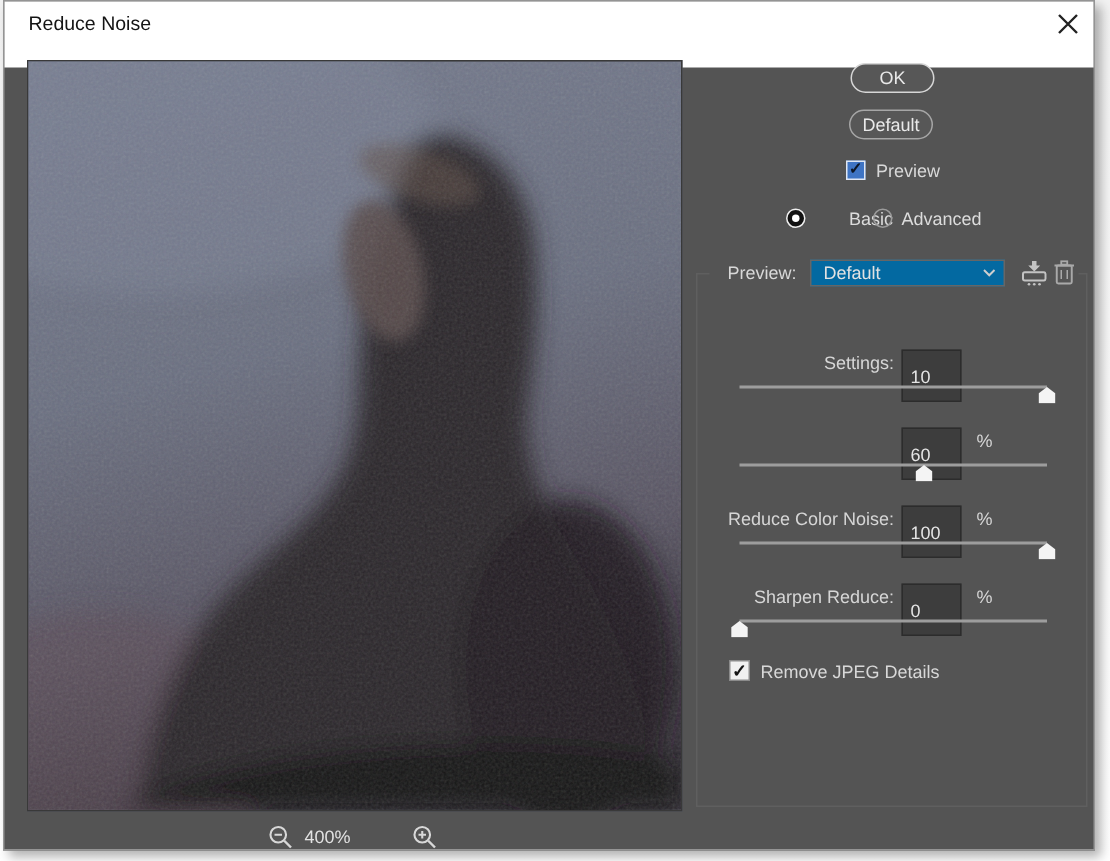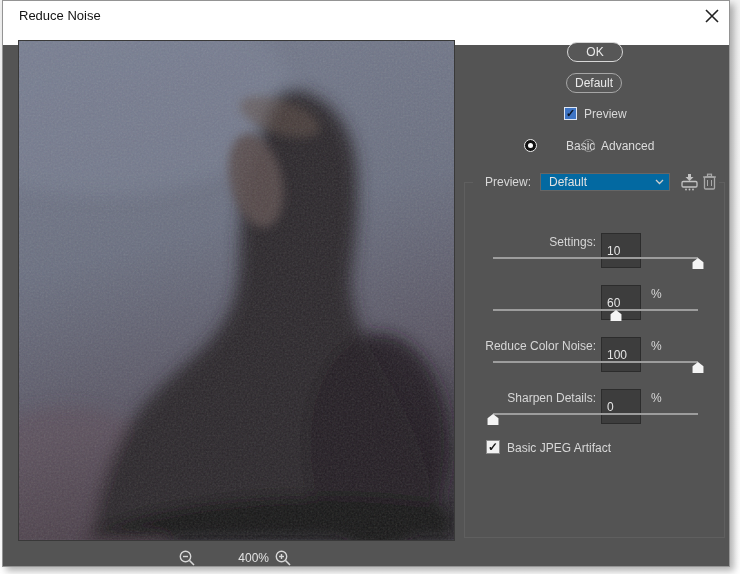--- a/index.html
+++ b/index.html
@@ -24,21 +24,21 @@
   }
   
   .preview {
     position:absolute; left:15px; top:39px; width:437px; height:501px;
     border:1px solid #393939; background:#6a6f7f; overflow:hidden;
   }
   .preview svg { display:block; width:100%; height:100%; }
   
   .zoombtn { position:absolute; width:18px; height:18px; top:548px; background:transparent; border:none; cursor:pointer; padding:0; }
   .zoombtn.zo { left:175px; } .zoombtn.zi { left:271px; }
-  .zoomlevel { position:absolute; left:200px; top:550px; width:66px; text-align:right; font-size:12px; color:#e2e2e2; }
+  .zoomlevel { position:absolute; left:200px; top:550px; width:66px; text-align:left; font-size:12px; color:#e2e2e2; }
   
   .pillbtn {
     position:absolute; width:56px; height:20px; border-radius:10px;
     background:#575757; color:#e9e9e9; font-size:12px; font-family:inherit;
     display:flex; align-items:center; justify-content:center; cursor:pointer;
   }
   .okbtn { left:564px; top:41px; border:1.5px solid #d7d7d7; }
   .cancelbtn { left:563px; top:72px; border:1.5px solid #a6a6a6; }
   
   .cb { position:absolute; display:flex; align-items:center; justify-content:center; cursor:pointer; font-weight:bold; }
@@ -221,26 +221,26 @@
   <div class="srow r2">
     <span class="slabel">Reduce Color Noise:</span>
     <input class="sinput" value="100" style="">
     <span class="sunit">%</span>
     <div class="strack">
       <div class="sthumb" style="left: calc(100% - 6.5px);"></div>
     </div>
   </div>
 
   <div class="srow r3">
-    <span class="slabel">Sharpen Details:</span>
+    <span class="slabel">Sharpen Reduce:</span>
     <input class="sinput" value="0" style="">
     <span class="sunit">%</span>
     <div class="strack">
       <div class="sthumb" style="left: calc(0% - 6.5px);"></div>
     </div>
   </div>
 
   <span class="cb cb-jpeg">
       <span>✓</span>
     </span>
-  <span class="cb-label lbl-jpeg">Basic JPEG Artifact</span>
+  <span class="cb-label lbl-jpeg">Remove JPEG Details</span>
 
 </div>
 
 </body></html>

